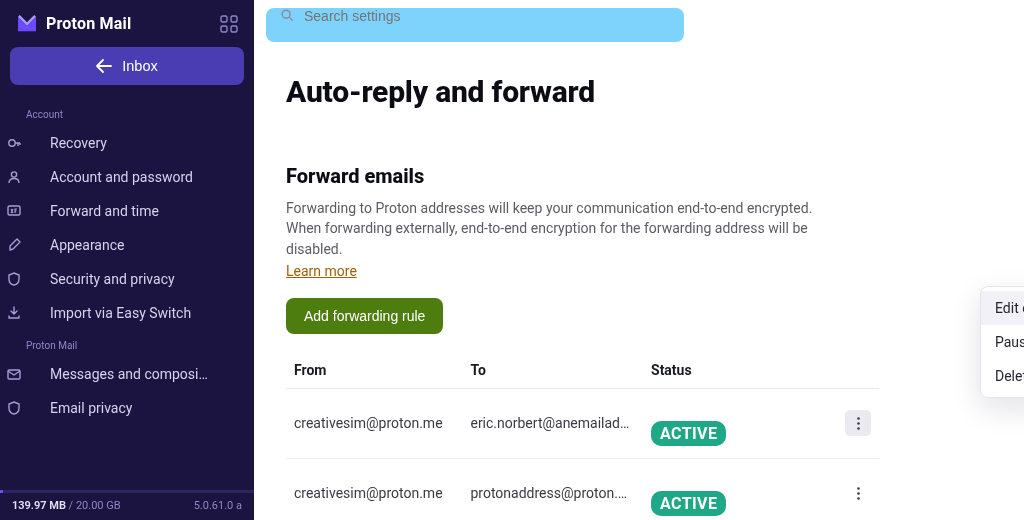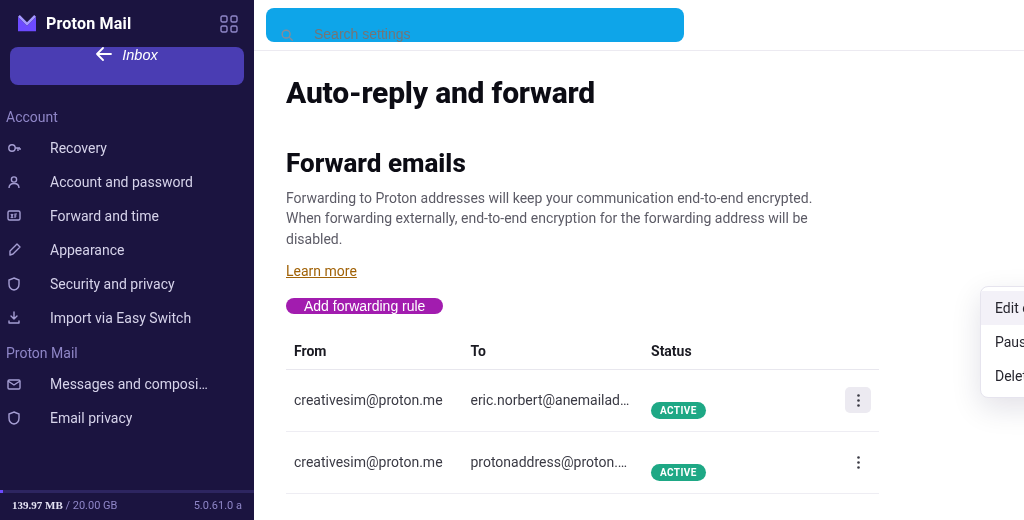--- a/index.html
+++ b/index.html
@@ -6,53 +6,53 @@
   html, body { width: 1024px; height: 520px; overflow: hidden; font-family: -apple-system, BlinkMacSystemFont, "Segoe UI", Roboto, Arial, sans-serif; }
   body { display: flex; background: #fff; color: #0c0c14; }
 
   
   .sidebar { width: 254px; height: 520px; background: #1b1440; color: #c9c5e0; display: flex; flex-direction: column; position: relative; }
   .sb-top { display: flex; align-items: center; justify-content: space-between; padding: 14px 16px 10px 16px; }
   .logo { display: flex; align-items: center; gap: 8px; }
   .logo-mark { width: 22px; height: 18px; }
   .logo-text { color: #fff; font-weight: 700; font-size: 16px; letter-spacing: 0.2px; }
   .apps-icon { width: 18px; height: 18px; color: #8f86c7; }
-  .inbox-btn { margin: 4px 10px 14px 10px; background: #4a3db3; color: #fff; border: none; border-radius: 8px; height: 38px; display: flex; justify-content: center; gap: 10px; cursor: pointer; font-size: 14.5px; font-style: italic; }
+  .inbox-btn { margin: 4px 10px 14px 10px; background: #4a3db3; color: #fff; border: none; border-radius: 8px; height: 38px; display: flex; align-items: center; justify-content: center; gap: 10px; cursor: pointer; font-size: 14.5px; }
   .inbox-btn svg { width: 16px; height: 14px; }
-  .section-label { font-size: 14px; color: #8f86c7; padding: 10px 18px 6px 6px; }
+  .section-label { font-size: 10px; color: #8f86c7; padding: 10px 18px 6px 6px; margin-left: 20px; }
   .nav-item { display: flex; align-items: center; gap: 28px; padding: 9px 6px; font-size: 14px; color: #d6d3ea; cursor: pointer; white-space: nowrap; overflow: hidden; text-overflow: ellipsis; }
   .nav-item .icn { width: 16px; height: 16px; flex: 0 0 16px; color: #a59ed3; display: flex; align-items: center; justify-content: center; }
   .nav-item span.lbl { overflow: hidden; text-overflow: ellipsis; }
   .sb-spacer { flex: 1; }
   .storage-bar-track { height: 3px; background: #2d2560; margin: 0 0 6px 0; width: 100%; }
   .storage-bar-fill { height: 100%; background: #6d4aff; width: 1%; }
   .sb-footer { display: flex; align-items: baseline; justify-content: space-between; padding: 0 12px 8px 12px; font-size: 11px; color: #8f86c7; }
-  .sb-footer .used { color: #e5e3f3; font-weight: 600; font-family: Liberation Serif, serif; }
+  .sb-footer .used { color: #e5e3f3; font-weight: 600; }
 
   
   .main { flex: 1; display: flex; flex-direction: column; height: 520px; position: relative; }
   .search-wrap { padding: 8px 12px; }
-  .search { display: flex; align-items: flex-end; gap: 20px; background: #0ea5e9; border-radius: 8px; height: 34px; padding: 0 14px; width: 418px; color: #8a8a98; }
+  .search { display: flex; align-items: flex-start; gap: 10px; background: #7dd3fc; border-radius: 8px; height: 34px; padding: 0 14px; width: 418px; color: #8a8a98; }
   .search input { border: none; background: transparent; outline: none; font-size: 14px; flex: 1; color: #333; }
   .divider { height: 1px; background: #eceaf1; width: 100%; }
   .content { padding: 24px 32px 0 32px; position: relative; }
-  h1.page-title { font-size: 30px; font-weight: 800; letter-spacing: -0.2px; margin-bottom: 38px; }
-  h2.sect { font-size: 26px; font-weight: 800; margin-bottom: 10px; }
-  p.desc { font-size: 14px; color: #5c5b66; line-height: 1.45; max-width: 560px; margin-bottom: 12px; }
+  h1.page-title { font-size: 30px; font-weight: 800; letter-spacing: -0.2px; margin-bottom: 55px; }
+  h2.sect { font-size: 20px; font-weight: 800; margin-bottom: 10px; }
+  p.desc { font-size: 14px; color: #5c5b66; line-height: 1.45; max-width: 560px; margin-bottom: 2px; }
   a.learn { color: #a16207; font-size: 14px; text-decoration: underline; cursor: pointer; }
-  .add-btn { margin-top: 18px; background: #a21caf; color: #fff; border: none; border-radius: 8px; padding: 0 18px; font-size: 14px; cursor: pointer; }
+  .add-btn { margin-top: 18px; background: #4d7c0f; color: #fff; border: none; border-radius: 8px; padding: 10px 18px; font-size: 14px; cursor: pointer; }
   table.fw { width: 593px; border-collapse: collapse; margin-top: 18px; font-size: 14px; }
   table.fw th { text-align: left; font-weight: 700; padding: 10px 8px; border-bottom: 1px solid #e8e7ee; color: #1a1a22; }
   table.fw td { padding: 12px 8px; border-bottom: 1px solid #eeedf3; color: #3a3a44; vertical-align: middle; }
   .col-from { width: 172px; margin-left: 44px; }
   .col-to { width: 176px; }
   .col-status { width: 150px; }
   .col-action { width: 80px; text-align: right; }
   .ellip { display: block; overflow: hidden; text-overflow: ellipsis; white-space: nowrap; max-width: 160px; }
-  .badge { display: inline-block; background: #1ea885; color: #fff; font-size: 10px; font-weight: 700; letter-spacing: 0.4px; padding: 3px 9px; border-radius: 10px; margin-top: 20px; }
+  .badge { display: inline-block; background: #1ea885; color: #fff; font-size: 16px; font-weight: 700; letter-spacing: 0.4px; padding: 3px 9px; border-radius: 10px; margin-top: 20px; }
   .kebab { width: 26px; height: 26px; border-radius: 5px; display: inline-flex; align-items: center; justify-content: center; cursor: pointer; }
   .kebab.hl { background: #eceaf1; }
   .kebab svg { width: 3px; height: 13px; color: #3a3a44; }
 
   
   .menu { position: absolute; top: 286px; left: 726px; width: 128px; background: #fff; border: 1px solid #e6e4ee; border-radius: 8px; box-shadow: 0 10px 30px rgba(20,10,60,0.12); padding: 4px 0; z-index: 10; }
   .menu-item { padding: 9px 14px; font-size: 14px; color: #26252e; cursor: pointer; }
   .menu-item.hover { background: #f3f1f8; }
 </style>
 </head>

